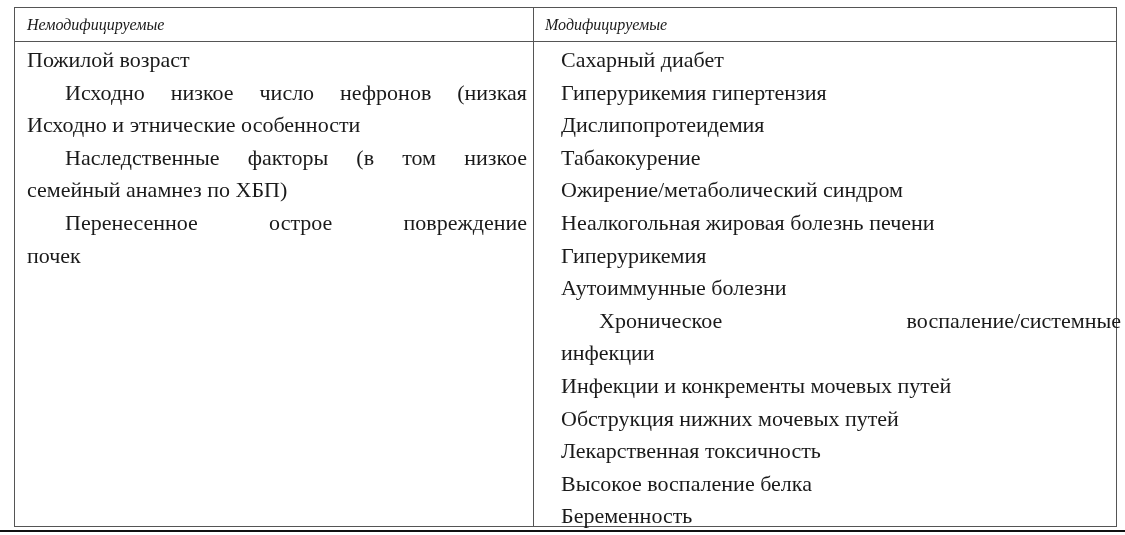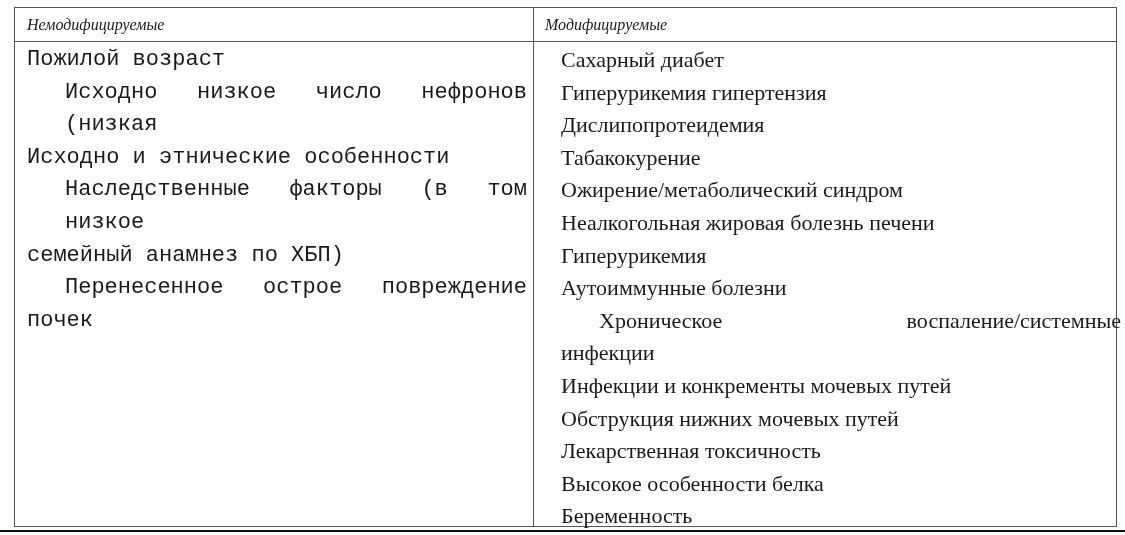--- a/index.html
+++ b/index.html
@@ -6,21 +6,21 @@
   body { width: 1125px; height: 535px; position: relative; overflow: hidden;
          font-family: "Liberation Serif", "DejaVu Serif", serif; color: #1a1a1a; }
   .table {
     position: absolute; left: 14px; top: 7px; width: 1103px; height: 520px;
     border: 1.5px solid #555; box-sizing: border-box;
   }
   .col-divider { position: absolute; left: 518px; top: 0; bottom: 0; width: 0; border-left: 1.5px solid #555; }
   .header-line { position: absolute; left: 0; right: 0; top: 33px; height: 0; border-top: 1.5px solid #555; }
   .head-cell { position: absolute; top: 2px; font-style: italic; font-size: 16px; line-height: 30px; }
   .col { position: absolute; top: 36px; font-size: 22px; line-height: 32.6px; }
-  .col-left { left: 12px; width: 500px; font-family: Liberation Mono, monospace; }
+  .col-left { left: 12px; width: 500px; }
   .col-right { left: 546px; width: 560px; }
   .item { display: block; text-align: justify; text-align-last: left; }
   .item.justify-full { text-align-last: justify; margin-left: 38px; }
   .bottom-rule { position: absolute; left: 0; right: 0; top: 530px; height: 0; border-top: 2px solid #111; }
 </style>
 </head>
 <body>
 
 <div class="table">
   <div class="col-divider"></div>
@@ -46,18 +46,18 @@
     <span class="item">Табакокурение</span>
     <span class="item">Ожирение/метаболический синдром</span>
     <span class="item">Неалкогольная жировая болезнь печени</span>
     <span class="item">Гиперурикемия</span>
     <span class="item">Аутоиммунные болезни</span>
     <span class="item justify-full">Хроническое воспаление/системные</span>
     <span class="item">инфекции</span>
     <span class="item">Инфекции и конкременты мочевых путей</span>
     <span class="item">Обструкция нижних мочевых путей</span>
     <span class="item">Лекарственная токсичность</span>
-    <span class="item">Высокое особенности белка</span>
+    <span class="item">Высокое воспаление белка</span>
     <span class="item">Беременность</span>
   </div>
 </div>
 
 <div class="bottom-rule"></div>
 
 </body></html>

